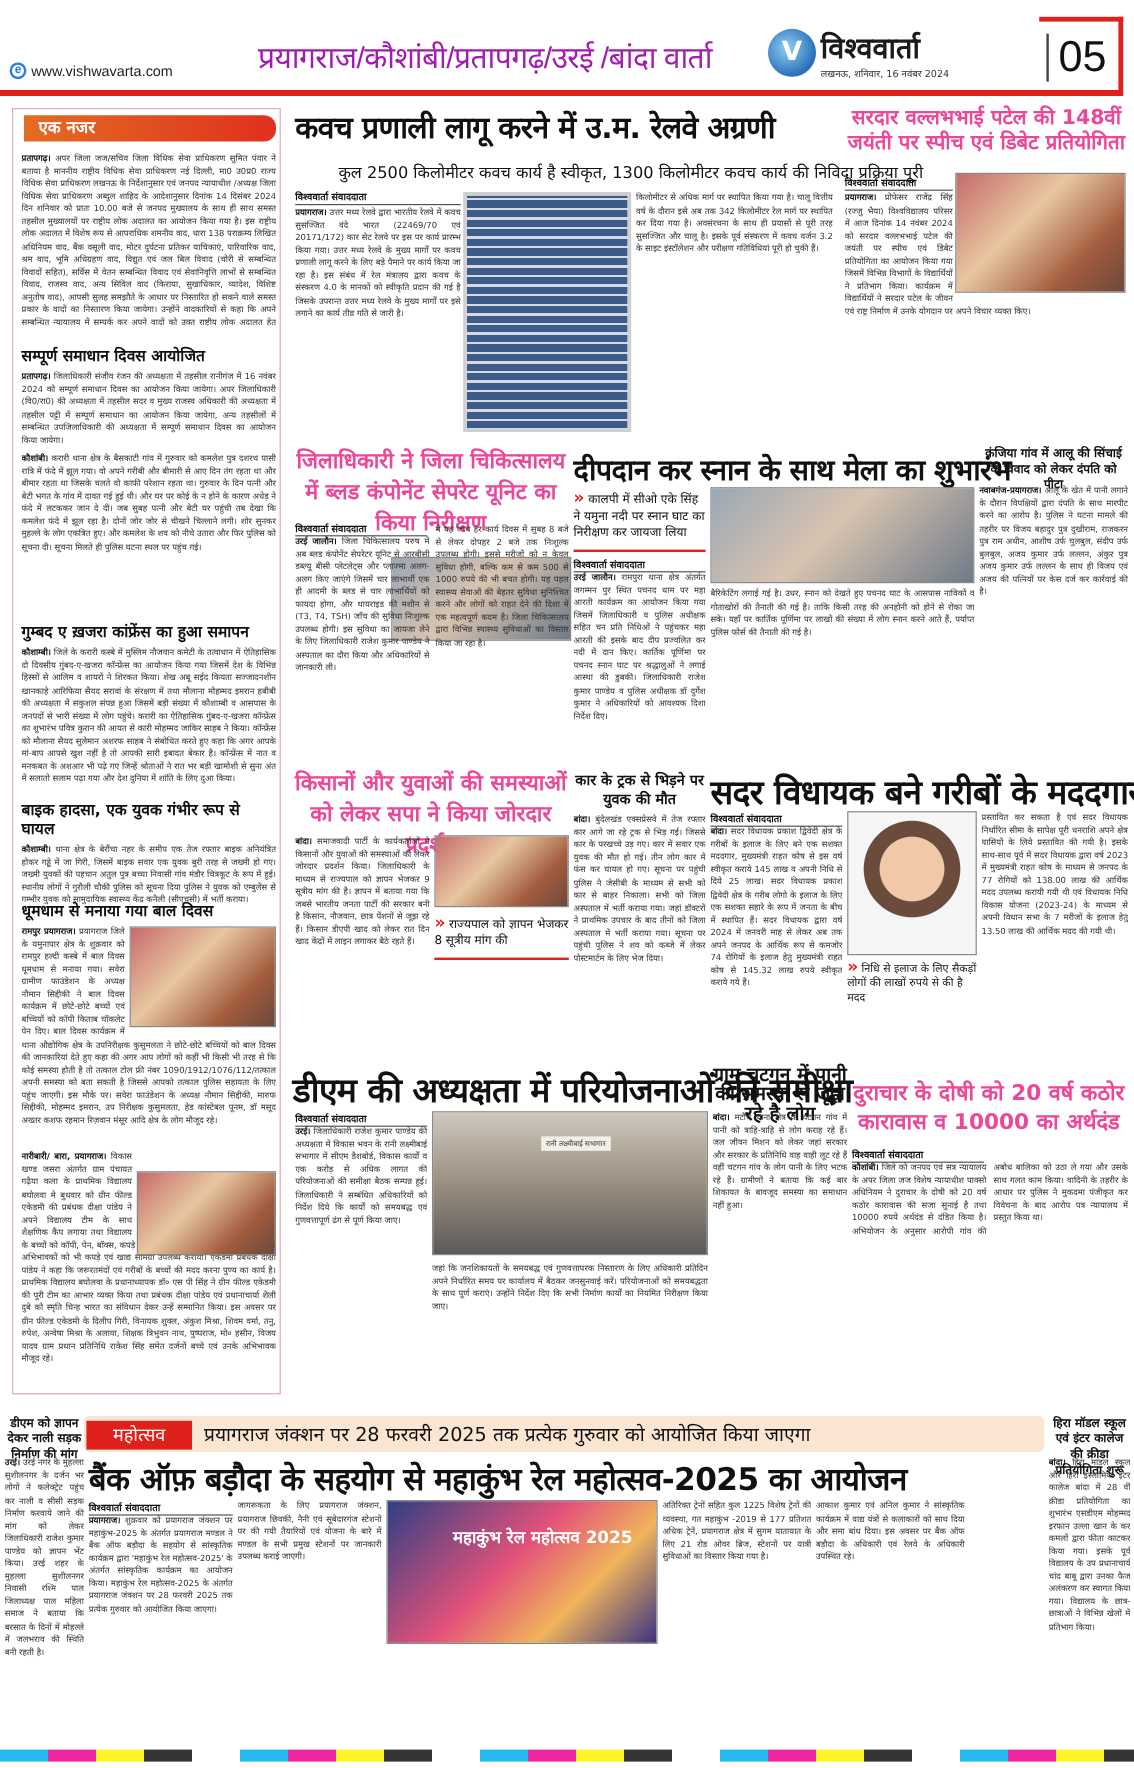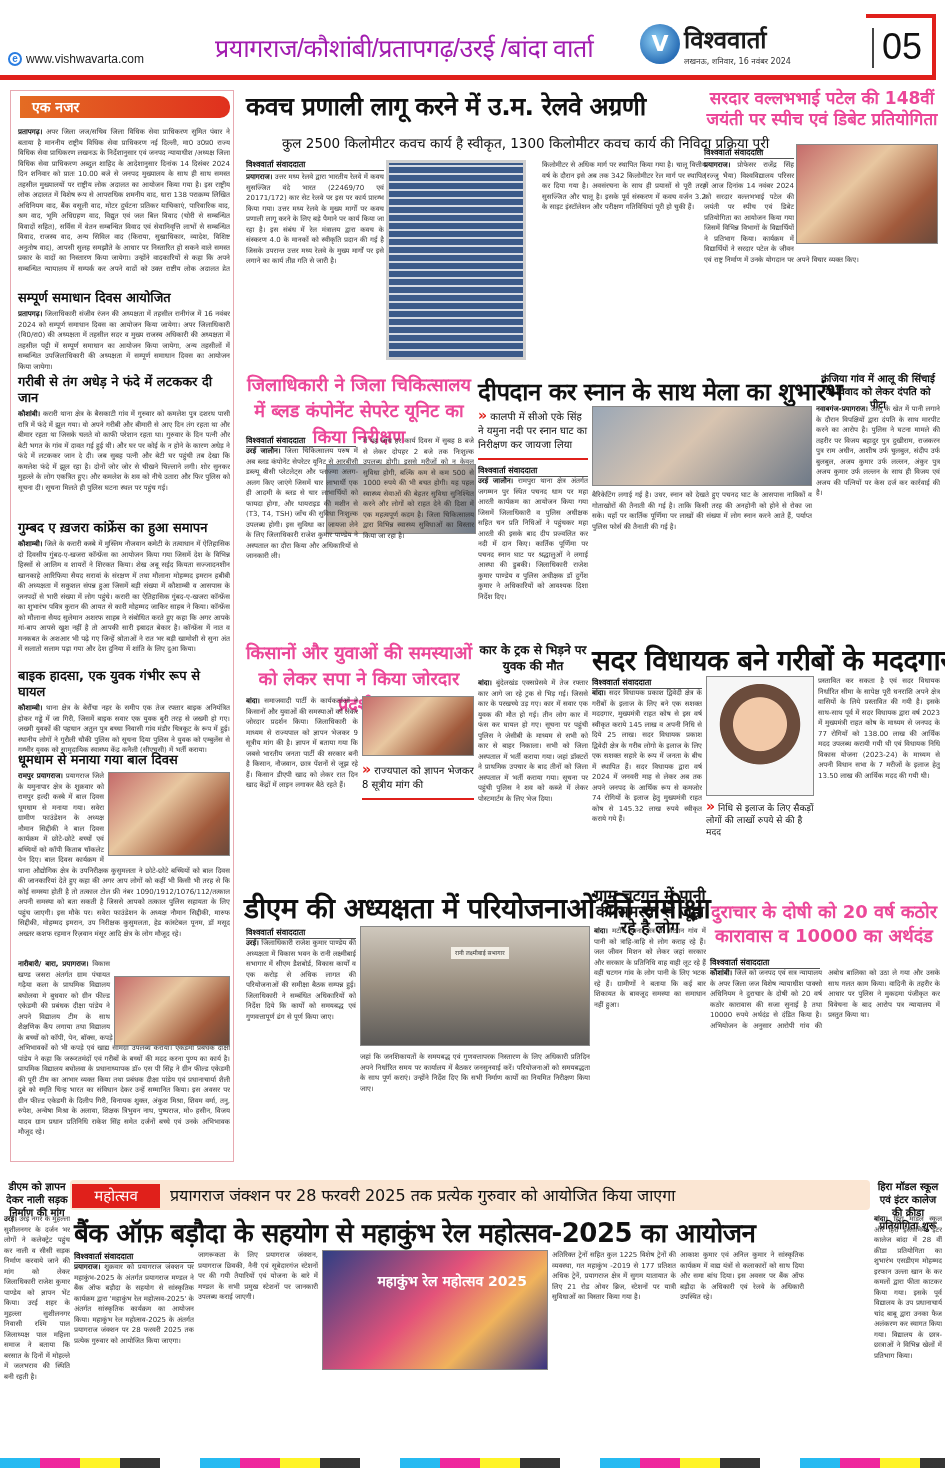--- a/index.html
+++ b/index.html
@@ -63,21 +63,20 @@
 <div class="abs ek-nazar">एक नजर</div>
 
 <div class="abs" style="left:18px;top:124px;width:212px;">
   <div class="body-text" style="height:144px;margin-top:3px;"><span class="lead">प्रतापगढ़।</span> <span>अपर जिला जज/सचिव जिला विधिक सेवा प्राधिकरण सुमित पंवार ने बताया है माननीय राष्ट्रीय विधिक सेवा प्राधिकरण नई दिल्ली, मा0 उ0प्र0 राज्य विधिक सेवा प्राधिकरण लखनऊ के निर्देशानुसार एवं जनपद न्यायाधीश /अध्यक्ष जिला विधिक सेवा प्राधिकरण अब्दुल शाहिद के आदेशानुसार दिनांक 14 दिसंबर 2024 दिन शनिवार को प्रातः 10.00 बजे से जनपद मुख्यालय के साथ ही साथ समस्त तहसील मुख्यालयों पर राष्ट्रीय लोक अदालत का आयोजन किया गया है। इस राष्ट्रीय लोक अदालत में विशेष रूप से आपराधिक शमनीय वाद, धारा 138 पराक्रम्य लिखित अधिनियम वाद, बैंक वसूली वाद, मोटर दुर्घटना प्रतिकर याचिकाएं, पारिवारिक वाद, श्रम वाद, भूमि अधिग्रहण वाद, विद्युत एवं जल बिल विवाद (चोरी से सम्बन्धित विवादों सहित), सर्विस में वेतन सम्बन्धित विवाद एवं सेवानिवृत्ति लाभों से सम्बन्धित विवाद, राजस्व वाद, अन्य सिविल वाद (किराया, सुखाधिकार, व्यादेश, विशिष्ट अनुतोष वाद), आपसी सुलह समझौते के आधार पर निस्तारित हो सकने वाले समस्त प्रकार के वादों का निस्तारण किया जायेगा। उन्होंने वादकारियों से कहा कि अपने सम्बन्धित न्यायालय में सम्पर्क कर अपने वादों को उक्त राष्ट्रीय लोक अदालत हेतु सन्दर्भित कराकर लोक अदालत का लाभ उठायें।</span></div>
 </div>
 <div class="abs" style="left:18px;top:290px;width:212px;">
   <div class="h-small">सम्पूर्ण समाधान दिवस आयोजित</div>
   <div class="body-text" style="height:62px;margin-top:3px;"><span class="lead">प्रतापगढ़।</span> <span>जिलाधिकारी संजीव रंजन की अध्यक्षता में तहसील रानीगंज में 16 नवंबर 2024 को सम्पूर्ण समाधान दिवस का आयोजन किया जायेगा। अपर जिलाधिकारी (वि0/रा0) की अध्यक्षता में तहसील सदर व मुख्य राजस्व अधिकारी की अध्यक्षता में तहसील पट्टी में सम्पूर्ण समाधान का आयोजन किया जायेगा, अन्य तहसीलों में सम्बन्धित उपजिलाधिकारी की अध्यक्षता में सम्पूर्ण समाधान दिवस का आयोजन किया जायेगा।</span></div>
 </div>
 <div class="abs" style="left:18px;top:374px;width:212px;">
-  <div class="h-small">गरीबी से तंग अधेड़ ने फंदे में लटककर दी जान</div>
   <div class="body-text" style="height:132px;margin-top:3px;"><span class="lead">कौशांबी।</span> <span>करारी थाना क्षेत्र के बैसकाटी गांव में गुरुवार को कमलेश पुत्र दशरथ पासी रात्रि में फंदे में झूल गया। वो अपने गरीबी और बीमारी से आए दिन तंग रहता था और बीमार रहता था जिसके चलते वो काफी परेशान रहता था। गुरुवार के दिन पत्नी और बेटी भगत के गांव में दावत गई हुई थी। और घर पर कोई के न होने के कारण अधेड़ ने फंदे में लटककर जान दे दी। जब सुबह पत्नी और बेटी घर पहुंची तब देखा कि कमलेश फंदे में झूल रहा है। दोनों जोर जोर से चीखने चिल्लाने लगी। शोर सुनकर मुहल्ले के लोग एकत्रित हुए। और कमलेश के शव को नीचे उतारा और फिर पुलिस को सूचना दी। सूचना मिलते ही पुलिस घटना स्थल पर पहुंच गई।</span></div>
 </div>
 <div class="abs" style="left:18px;top:520px;width:212px;">
   <div class="h-small">गुम्बद ए ख़जरा कांफ्रेंस का हुआ समापन</div>
   <div class="body-text" style="height:142px;margin-top:3px;"><span class="lead">कौशाम्बी।</span> <span>जिले के करारी कस्बे में मुस्लिम नौजवान कमेटी के तत्वाधान में ऐतिहासिक दो दिवसीय गुंबद-ए-खजरा कॉन्फ्रेंस का आयोजन किया गया जिसमें देश के विभिन्न हिस्सों से आलिम व शायरों ने शिरकत किया। शेख अबू सईद कियता सज्जादनशीन खानकाहे आरिफिया सैयद सरावां के संरक्षण में तथा मौलाना मोहम्मद इमरान हबीबी की अध्यक्षता में सकुशल संपन्न हुआ जिसमें बड़ी संख्या में कौशाम्बी व आसपास के जनपदों से भारी संख्या में लोग पहुंचे। करारी का ऐतिहासिक गुंबद-ए-खजरा कॉन्फ्रेंस का शुभारंभ पवित्र कुरान की आयत से कारी मोहम्मद जाकिर साहब ने किया। कॉन्फ्रेंस को मौलाना सैयद सुलेमान अशरफ साहब ने संबोधित करते हुए कहा कि अगर आपके मां-बाप आपसे खुश नहीं है तो आपकी सारी इबादत बेकार है। कॉन्फ्रेंस में नात व मनकबत के अशआर भी पढ़े गए जिन्हें श्रोताओं ने रात भर बड़ी खामोशी से सुना अंत में सलातो सलाम पढ़ा गया और देश दुनिया में शांति के लिए दुआ किया।</span></div>
 </div>
 <div class="abs" style="left:18px;top:668px;width:212px;">
   <div class="h-small">बाइक हादसा, एक युवक गंभीर रूप से घायल</div>
   <div class="body-text" style="height:74px;margin-top:3px;"><span class="lead">कौशाम्बी।</span> <span>थाना क्षेत्र के बेरौंचा नहर के समीप एक तेज रफ्तार बाइक अनियंत्रित होकर गड्ढे में जा गिरी, जिसमें बाइक सवार एक युवक बुरी तरह से जख्मी हो गए। जख्मी युवकों की पहचान अतुल पुत्र बच्चा निवासी गांव मंडौर चित्रकूट के रूप में हुई। स्थानीय लोगों ने गुरौली चौकी पुलिस को सूचना दिया पुलिस ने युवक को एम्बुलेंस से गम्भीर युवक को सामुदायिक स्वास्थ्य केंद्र कनैली (सीएचसी) में भर्ती कराया।</span></div>
 </div>
@@ -89,21 +88,21 @@
 <div class="abs" style="left:18px;top:956px;width:212px;">
   <div class="photo warm" style="position:absolute;left:96px;top:20px;width:116px;height:70px;"></div>
   <div class="body-text" style="height:180px;margin-top:3px;"><span style="float:right;width:120px;height:72px;"></span><span class="lead">नारीबारी/ बारा, प्रयागराज।</span> <span>विकास खण्ड जसरा अंतर्गत ग्राम पंचायत गढ़ैया कला के प्राथमिक विद्यालय बघोलवा मे बुधवार को ग्रीन फील्ड एकेडमी की प्रबंधक दीक्षा पांडेय ने अपने विद्यालय टीम के साथ शैक्षणिक कैंप लगाया तथा विद्यालय के बच्चों को कॉपी, पेन, बॉक्स, कपड़े एवं खाद्य सामग्री प्रदान किया, तथा जरूरतमंद अभिभावकों को भी कपड़े एवं खाद्य सामग्री उपलब्ध कराया। एकेडमी प्रबंधक दीक्षा पांडेय ने कहा कि जरूरतमंदों एवं गरीबों के बच्चों की मदद करना पुण्य का कार्य है। प्राथमिक विद्यालय बघोलवा के प्रधानाध्यापक डॉ० एस पी सिंह ने ग्रीन फील्ड एकेडमी की पूरी टीम का आभार व्यक्त किया तथा प्रबंधक दीक्षा पांडेय एवं प्रधानाचार्या शैली दुबे को स्मृति चिन्ह भारत का संविधान देकर उन्हें सम्मानित किया। इस अवसर पर ग्रीन फील्ड एकेडमी के दिलीप गिरी, विनायक शुक्ल, अंकुश मिश्रा, शिवम वर्मा, तनु, रुपेश, अन्वेषा मिश्रा के अलावा, शिक्षक त्रिभुवन नाथ, पुष्पराज, मो० हसीन, विजय यादव ग्राम प्रधान प्रतिनिधि राकेश सिंह समेत दर्जनों बच्चे एवं उनके अभिभावक मौजूद रहे।</span></div>
 </div>
 
 <div class="abs h-big" style="left:246px;top:88px;font-size:25px;">कवच प्रणाली लागू करने में उ.म. रेलवे अग्रणी</div>
 <div class="abs" style="left:254px;top:134px;font-size:13.5px;color:#111;white-space:nowrap;margin-left:28px;">कुल 2500 किलोमीटर कवच कार्य है स्वीकृत, 1300 किलोमीटर कवच कार्य की निविदा प्रक्रिया पूरी</div>
 <div class="abs byline" style="left:246px;top:158px;width:138px;">विश्ववार्ता संवाददाता</div>
 <div class="abs body-text" style="left:246px;top:172px;width:138px;height:190px;"><span class="lead">प्रयागराज।</span> <span>उत्तर मध्य रेलवे द्वारा भारतीय रेलवे में कवच सुसज्जित वंदे भारत (22469/70 एवं 20171/172) कार सेट रेलवे पर इस पर कार्य प्रारम्भ किया गया। उत्तर मध्य रेलवे के मुख्य मार्गों पर कवच प्रणाली लागू करने के लिए बड़े पैमाने पर कार्य किया जा रहा है। इस संबंध में रेल मंत्रालय द्वारा कवच के संस्करण 4.0 के मानकों को स्वीकृति प्रदान की गई है जिसके उपरान्त उत्तर मध्य रेलवे के मुख्य मार्गों पर इसे लगाने का कार्य तीव्र गति से जारी है।</span></div>
 <div class="abs photo kavach" style="left:386px;top:160px;width:140px;height:200px;"></div>
-<div class="abs body-text" style="left:530px;top:160px;width:164px;height:200px;margin-left:12px;">किलोमीटर से अधिक मार्ग पर स्थापित किया गया है। चालू वित्तीय वर्ष के दौरान इसे अब तक 342 किलोमीटर रेल मार्ग पर स्थापित कर दिया गया है। अवसंरचना के साथ ही प्रयासों से पूरी तरह सुसज्जित और चालू है। इसके पूर्व संस्करण में कवच वर्जन 3.2 के साइट इंस्टॉलेशन और परीक्षण गतिविधियां पूरी हो चुकी हैं।</div>
+<div class="abs body-text" style="left:530px;top:160px;width:164px;height:200px;">किलोमीटर से अधिक मार्ग पर स्थापित किया गया है। चालू वित्तीय वर्ष के दौरान इसे अब तक 342 किलोमीटर रेल मार्ग पर स्थापित कर दिया गया है। अवसंरचना के साथ ही प्रयासों से पूरी तरह सुसज्जित और चालू है। इसके पूर्व संस्करण में कवच वर्जन 3.2 के साइट इंस्टॉलेशन और परीक्षण गतिविधियां पूरी हो चुकी हैं।</div>
 
 <div class="abs h-med" style="left:704px;top:88px;width:236px;font-size:17px;line-height:21px;">सरदार वल्लभभाई पटेल की 148वीं जयंती पर स्पीच एवं डिबेट प्रतियोगिता</div>
 <div class="abs byline" style="left:704px;top:146px;width:90px;">विश्ववार्ता संवाददाता</div>
 <div class="abs photo warm" style="left:796px;top:144px;width:142px;height:100px;"></div>
 <div class="abs body-text" style="left:704px;top:160px;width:234px;height:196px;"><span style="float:right;width:144px;height:90px;"></span><span class="lead">प्रयागराज।</span> <span>प्रोफेसर राजेंद्र सिंह (रज्जु भैया) विश्वविद्यालय परिसर में आज दिनांक 14 नवंबर 2024 को सरदार वल्लभभाई पटेल की जयंती पर स्पीच एवं डिबेट प्रतियोगिता का आयोजन किया गया जिसमें विभिन्न विभागों के विद्यार्थियों ने प्रतिभाग किया। कार्यक्रम में विद्यार्थियों ने सरदार पटेल के जीवन एवं राष्ट्र निर्माण में उनके योगदान पर अपने विचार व्यक्त किए।</span></div>
 
 <div class="abs side-head" style="left:816px;top:372px;width:124px;">कंजिया गांव में आलू की सिंचाई के विवाद को लेकर दंपति को पीटा</div>
 <div class="abs body-text" style="left:816px;top:404px;width:124px;height:160px;"><span class="lead">नवाबगंज-प्रयागराज।</span> <span>आलू के खेत में पानी लगाने के दौरान विपक्षियों द्वारा दंपति के साथ मारपीट करने का आरोप है। पुलिस ने घटना मामले की तहरीर पर विजय बहादुर पुत्र दुखीराम, राजकरन पुत्र राम अधीन, आशीष उर्फ चुलबुल, संदीप उर्फ बुलबुल, अजय कुमार उर्फ लल्लन, अंकुर पुत्र अजय कुमार उर्फ लल्लन के साथ ही विजय एवं अजय की पत्नियों पर केस दर्ज कर कार्रवाई की है।</span></div>
 
 <div class="abs h-med" style="left:244px;top:372px;width:230px;font-size:18px;line-height:26px;">जिलाधिकारी ने जिला चिकित्सालय में ब्लड कंपोनेंट सेपरेट यूनिट का किया निरीक्षण</div>

